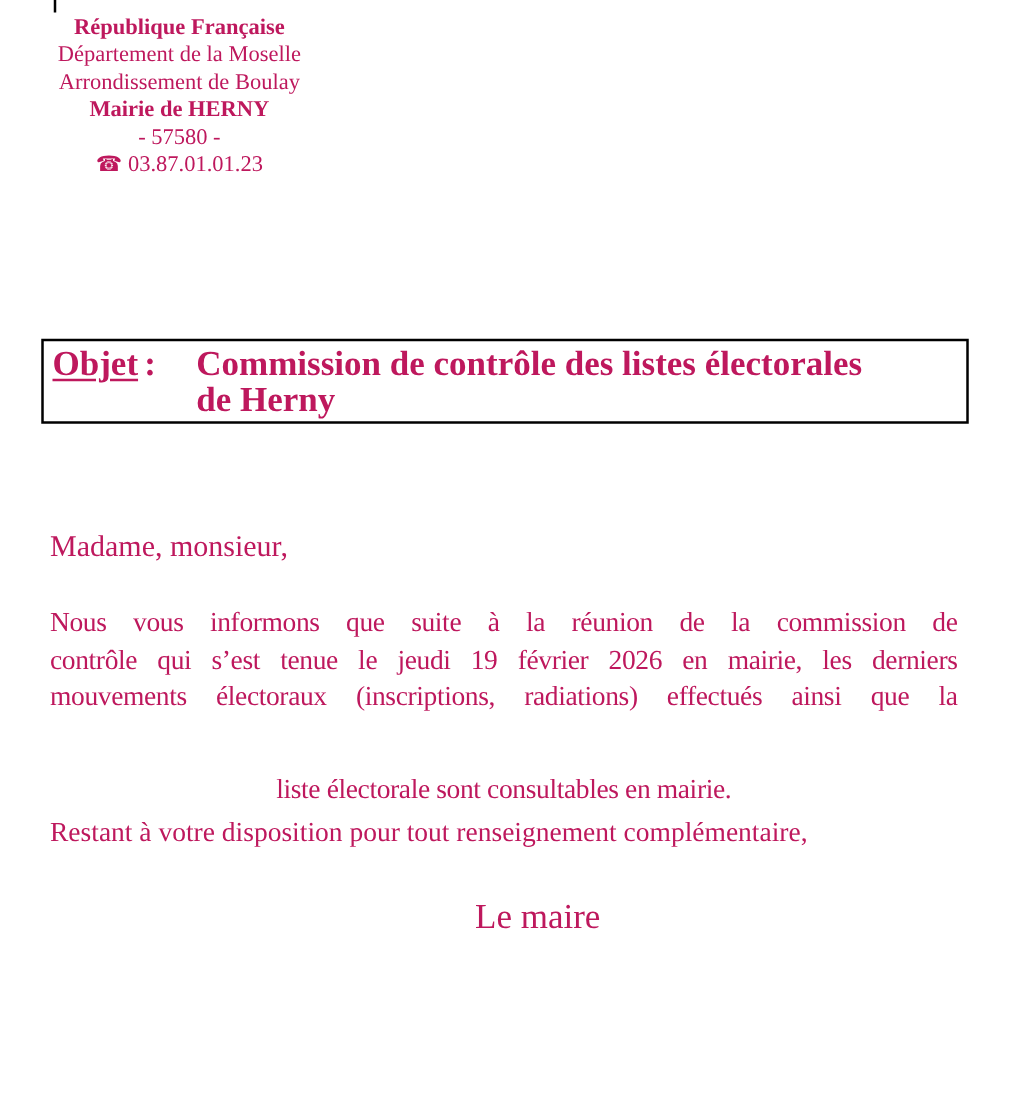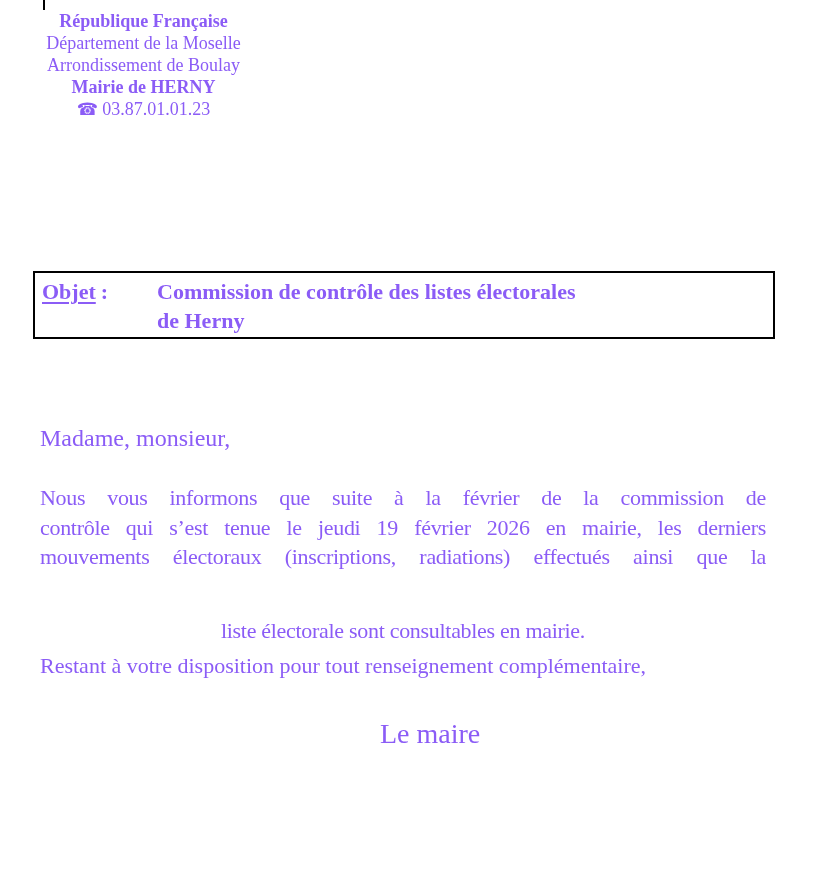--- a/index.html
+++ b/index.html
@@ -5,21 +5,21 @@
   html, body {
     margin: 0;
     padding: 0;
     background: #ffffff;
   }
   .page {
     position: relative;
     width: 820px;
     height: 753px;
     background: #ffffff;
-    color: #8b5cf6;
+    color: #be185d;
     font-family: "Liberation Serif", "DejaVu Serif", serif;
     overflow: hidden;
   }
 
   
   .cursor-mark {
     position: absolute;
     left: 43px;
     top: 0;
     width: 2px;
@@ -50,21 +50,21 @@
     position: absolute;
     left: 33px;
     top: 271px;
     width: 742px;
     height: 68px;
     border: 2px solid #000000;
     box-sizing: border-box;
     display: flex;
     align-items: flex-start;
     padding: 4px 0 0 7px;
-    font-size: 22px;
+    font-size: 28px;
     font-weight: bold;
     line-height: 29px;
   }
   .subject-label-cell {
     flex: 0 0 115px;
     white-space: nowrap;
   }
   .subject-label-text { text-decoration: underline; text-decoration-thickness: 2px; text-underline-offset: 3px; }
   .subject-colon { margin-left: 5px; }
   .subject-title-cell { flex: 1; }
@@ -116,40 +116,41 @@
 
 <div class="page">
 
   <div class="cursor-mark"></div>
 
   <div class="letterhead">
     <div class="b">République Française</div>
     <div>Département de la Moselle</div>
     <div>Arrondissement de Boulay</div>
     <div class="b">Mairie de HERNY</div>
+    <div>- 57580 -</div>
     <div class="phone-line">
       <span class="phone-glyph">☎</span>
       <span>03.87.01.01.23</span>
     </div>
   </div>
 
   <div class="subject-box">
     <div class="subject-label-cell">
       <span class="subject-label-text">Objet</span><span class="subject-colon">:</span>
     </div>
     <div class="subject-title-cell">
       <div>Commission de contrôle des listes électorales</div>
       <div>de Herny</div>
     </div>
   </div>
 
   <div class="salutation">Madame, monsieur,</div>
 
   <div class="paragraph">
-    <div class="jline">Nous vous informons que suite à la février de la commission de</div>
+    <div class="jline">Nous vous informons que suite à la réunion de la commission de</div>
     <div class="jline"><span>contrôle qui s’est tenue le </span><span class="bold-inline">jeudi 19 février 2026</span><span> en mairie, les derniers</span></div>
     <div class="jline">mouvements électoraux (inscriptions, radiations) effectués ainsi que la</div>
     <div class="lline">liste électorale sont consultables en mairie.</div>
   </div>
 
   <div class="closing">Restant à votre disposition pour tout renseignement complémentaire,</div>
 
   <div class="signature">Le maire</div>
 
 </div>

